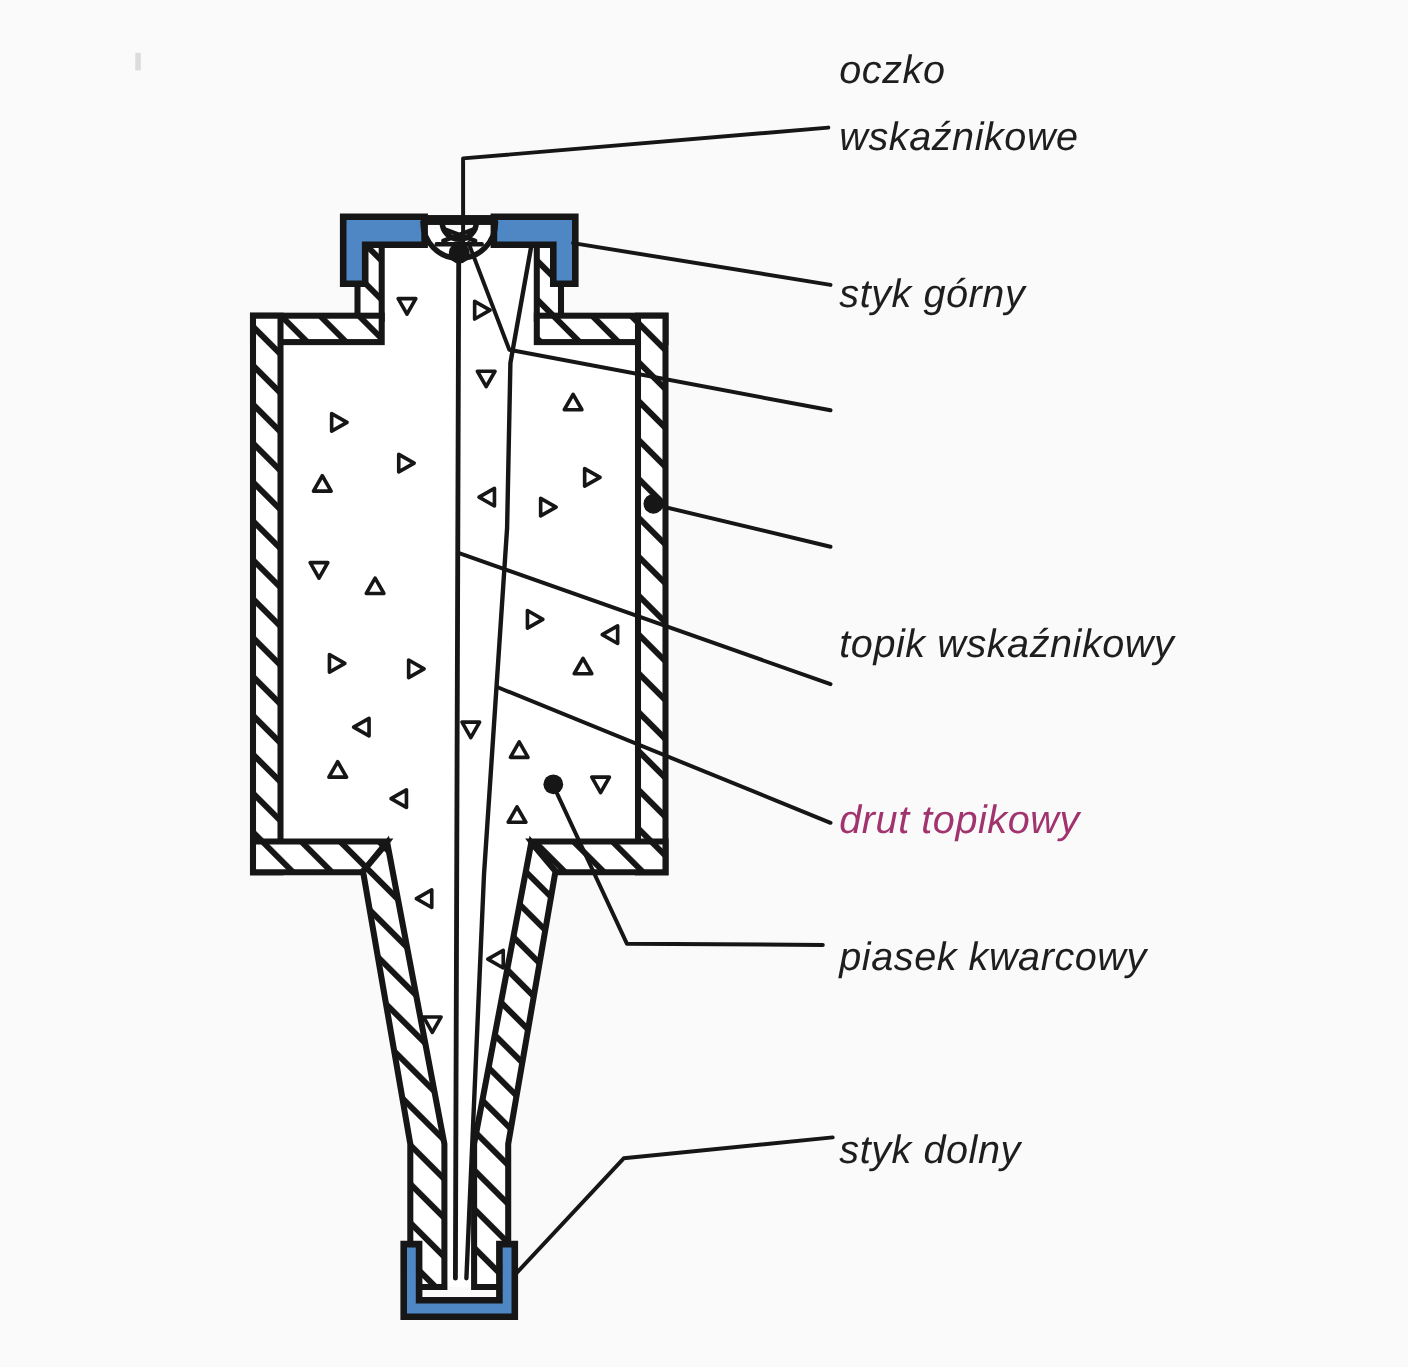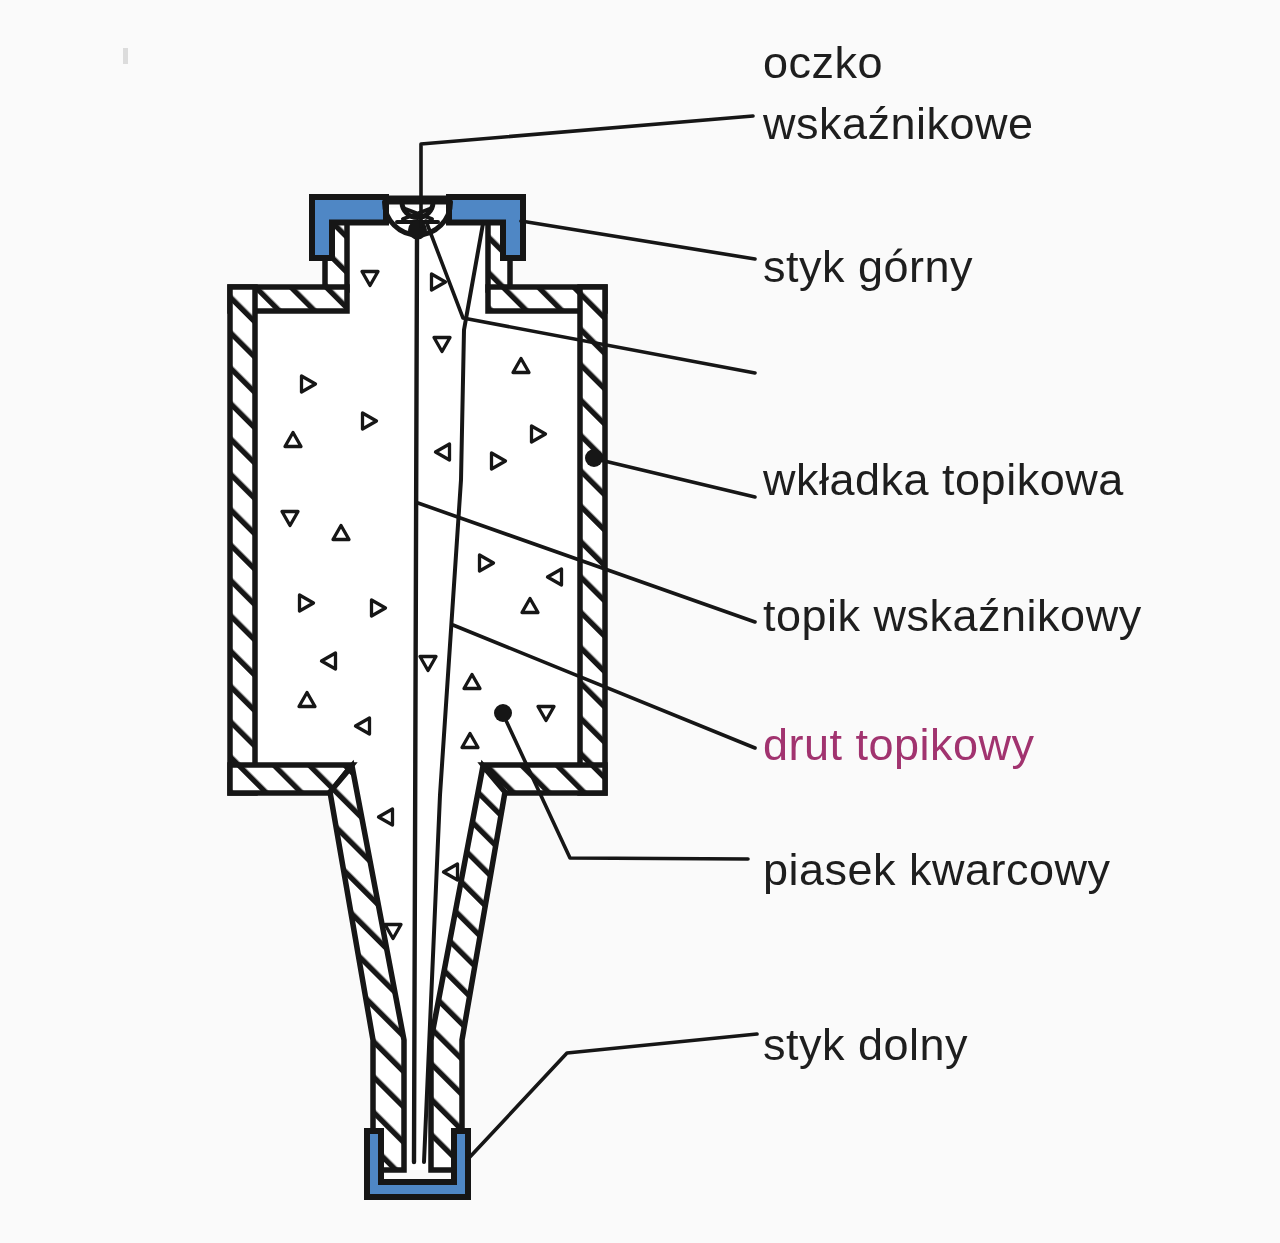--- a/index.html
+++ b/index.html
@@ -14,25 +14,26 @@
     position:relative;
     width:1280px;height:1243px;
     background:var(--bg);
     overflow:hidden;
     font-family:"Liberation Sans", sans-serif;
   }
   .diagram-svg{position:absolute;left:0;top:0;}
   .label{
     position:absolute;
     left:763px;
-    font-size:45px;
+    font-size:36px;
     line-height:61px;
     color:var(--label);
     letter-spacing:0.5px;
     white-space:nowrap;
+    font-style:italic;
   }
   .label--wrap{white-space:normal;width:320px;}
   .label--accent{color:var(--accent);}
   .wallpiece{fill:url(#hatch);stroke:var(--ink);stroke-width:5.5;stroke-linejoin:miter;}
   .whitefill{fill:#ffffff;stroke:none;}
   .bluepiece{fill:var(--blue);stroke:var(--ink);stroke-width:6;stroke-linejoin:miter;}
   .wire{fill:none;stroke:var(--ink);stroke-width:4.4;stroke-linecap:round;}
   .wire--thin{stroke-width:4;}
   .leader{fill:none;stroke:var(--ink);stroke-width:3.6;stroke-linejoin:round;stroke-linecap:round;}
   .sand{fill:none;stroke:var(--ink);stroke-width:3.3;stroke-linejoin:round;}
@@ -132,19 +133,18 @@
         <polyline points="755,622 418,503" class="leader"></polyline>
         <polyline points="755,748 453,625" class="leader"></polyline>
         <polyline points="748,859 570,858 503,714" class="leader"></polyline>
         <circle cx="503" cy="713" r="9" fill="#161616"></circle>
         <polyline points="757,1034 567,1053 468,1159" class="leader"></polyline>
       </g>
   </svg>
 
   <div class="label label--wrap" style="top:32px;">oczko wskaźnikowe</div>
   <div class="label" style="top:220px;margin-top:16px;">styk górny</div>
-  <div class="label" style="top:449px;">wkładka topikowa</div>
-  <div class="label" style="top:585px;">topik wskaźnikowy</div>
+  <div class="label" style="top:554px;">topik wskaźnikowy</div>
   <div class="label label--accent" style="top:714px;">drut topikowy</div>
   <div class="label" style="top:839px;">piasek kwarcowy</div>
   <div class="label" style="top:1014px;">styk dolny</div>
 
 </div>
 
 </body></html>

